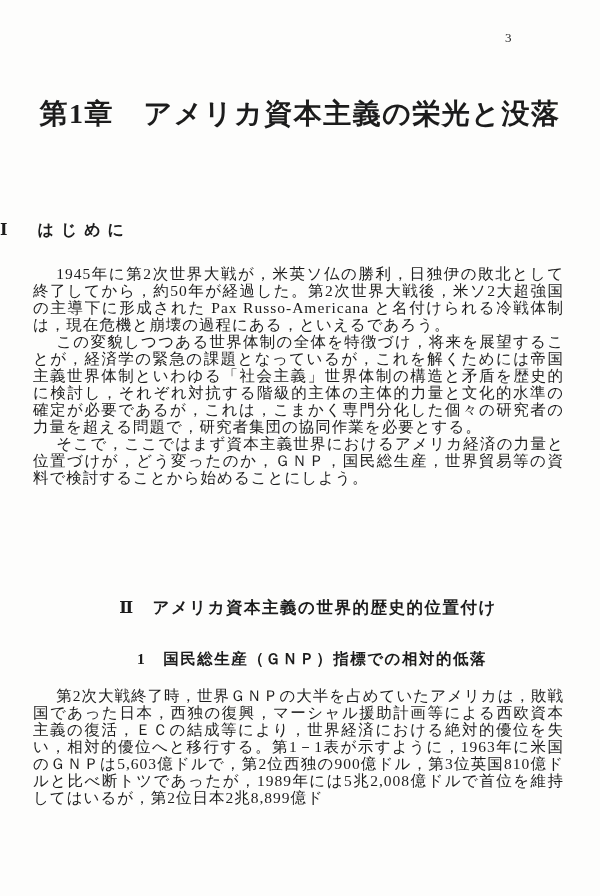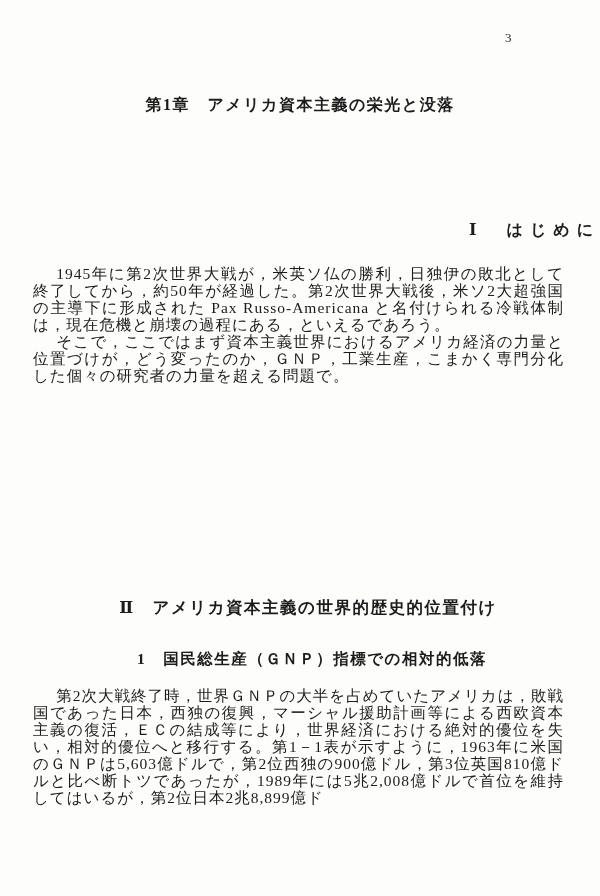--- a/index.html
+++ b/index.html
@@ -24,41 +24,41 @@
     font-size: 13px;
     letter-spacing: 0.5px;
   }
   .chapter-title {
     position: absolute;
     top: 95px;
     left: 0;
     width: 100%;
     margin: 0;
     text-align: center;
-    font-size: 16px;
+    font-size: 28px;
     font-weight: 700;
     letter-spacing: 1.5px;
   }
   .author {
     position: absolute;
     top: 145px;
     left: 0;
     width: 100%;
     text-align: center;
     font-size: 15px;
     font-weight: 600;
     letter-spacing: 3px;
   }
   .section-heading-1 {
     position: absolute;
     top: 220px;
     left: 0;
     width: 100%;
     margin: 0;
-    text-align: right;
+    text-align: left;
     font-size: 16px;
     font-weight: 600;
     letter-spacing: 7px;
   }
   .body-block {
     position: absolute;
     left: 33px;
     width: 531px;
     font-size: 15.5px;
     line-height: 17px;
@@ -101,21 +101,22 @@
 
   <div class="page-number">3</div>
 
   <h1 class="chapter-title">第1章　アメリカ資本主義の栄光と没落</h1>
 
 
   <h2 class="section-heading-1">Ⅰ　はじめに</h2>
 
   <div class="body-block body-1">
     <p>1945年に第2次世界大戦が，米英ソ仏の勝利，日独伊の敗北として終了してから，約50年が経過した。第2次世界大戦後，米ソ2大超強国の主導下に形成された Pax Russo-Americana と名付けられる冷戦体制は，現在危機と崩壊の過程にある，といえるであろう。</p>
-    <p>そこで，ここではまず資本主義世界におけるアメリカ経済の力量と位置づけが，どう変ったのか，ＧＮＰ，工業生産，こまかく専門分化した個々の研究者の力量を超える問題で。</p>
+    <p>この変貌しつつある世界体制の全体を特徴づけ，将来を展望することが，経済学の緊急の課題となっているが，これを解くためには帝国主義世界体制といわゆる「社会主義」世界体制の構造と矛盾を歴史的に検討し，それぞれ対抗する階級的主体の主体的力量と文化的水準の確定が必要であるが，これは，こまかく専門分化した個々の研究者の力量を超える問題で，研究者集団の協同作業を必要とする。</p>
+    <p>そこで，ここではまず資本主義世界におけるアメリカ経済の力量と位置づけが，どう変ったのか，ＧＮＰ，国民総生産，世界貿易等の資料で検討することから始めることにしよう。</p>
   </div>
 
   <h2 class="section-heading-2">Ⅱ　アメリカ資本主義の世界的歴史的位置付け</h2>
 
   <h3 class="subsection-heading">1　国民総生産（ＧＮＰ）指標での相対的低落</h3>
 
   <div class="body-block body-2">
     <p>第2次大戦終了時，世界ＧＮＰの大半を占めていたアメリカは，敗戦国であった日本，西独の復興，マーシャル援助計画等による西欧資本主義の復活，ＥＣの結成等により，世界経済における絶対的優位を失い，相対的優位へと移行する。第1－1表が示すように，1963年に米国のＧＮＰは5,603億ドルで，第2位西独の900億ドル，第3位英国810億ドルと比べ断トツであったが，1989年には5兆2,008億ドルで首位を維持してはいるが，第2位日本2兆8,899億ド</p>
   </div>
 

